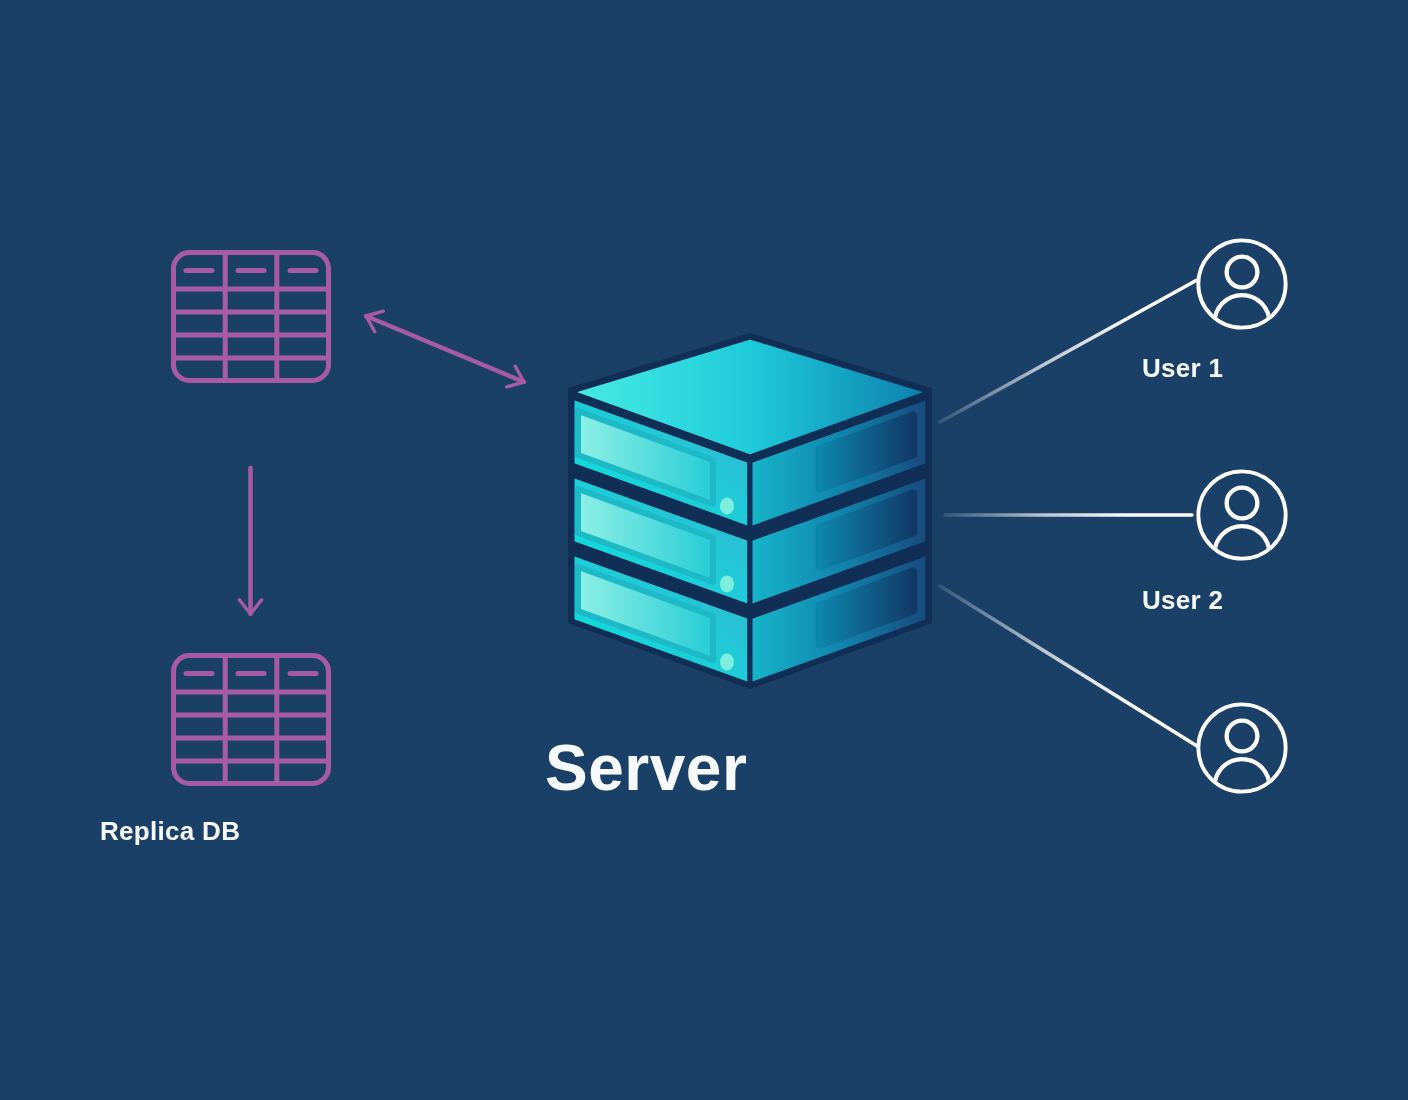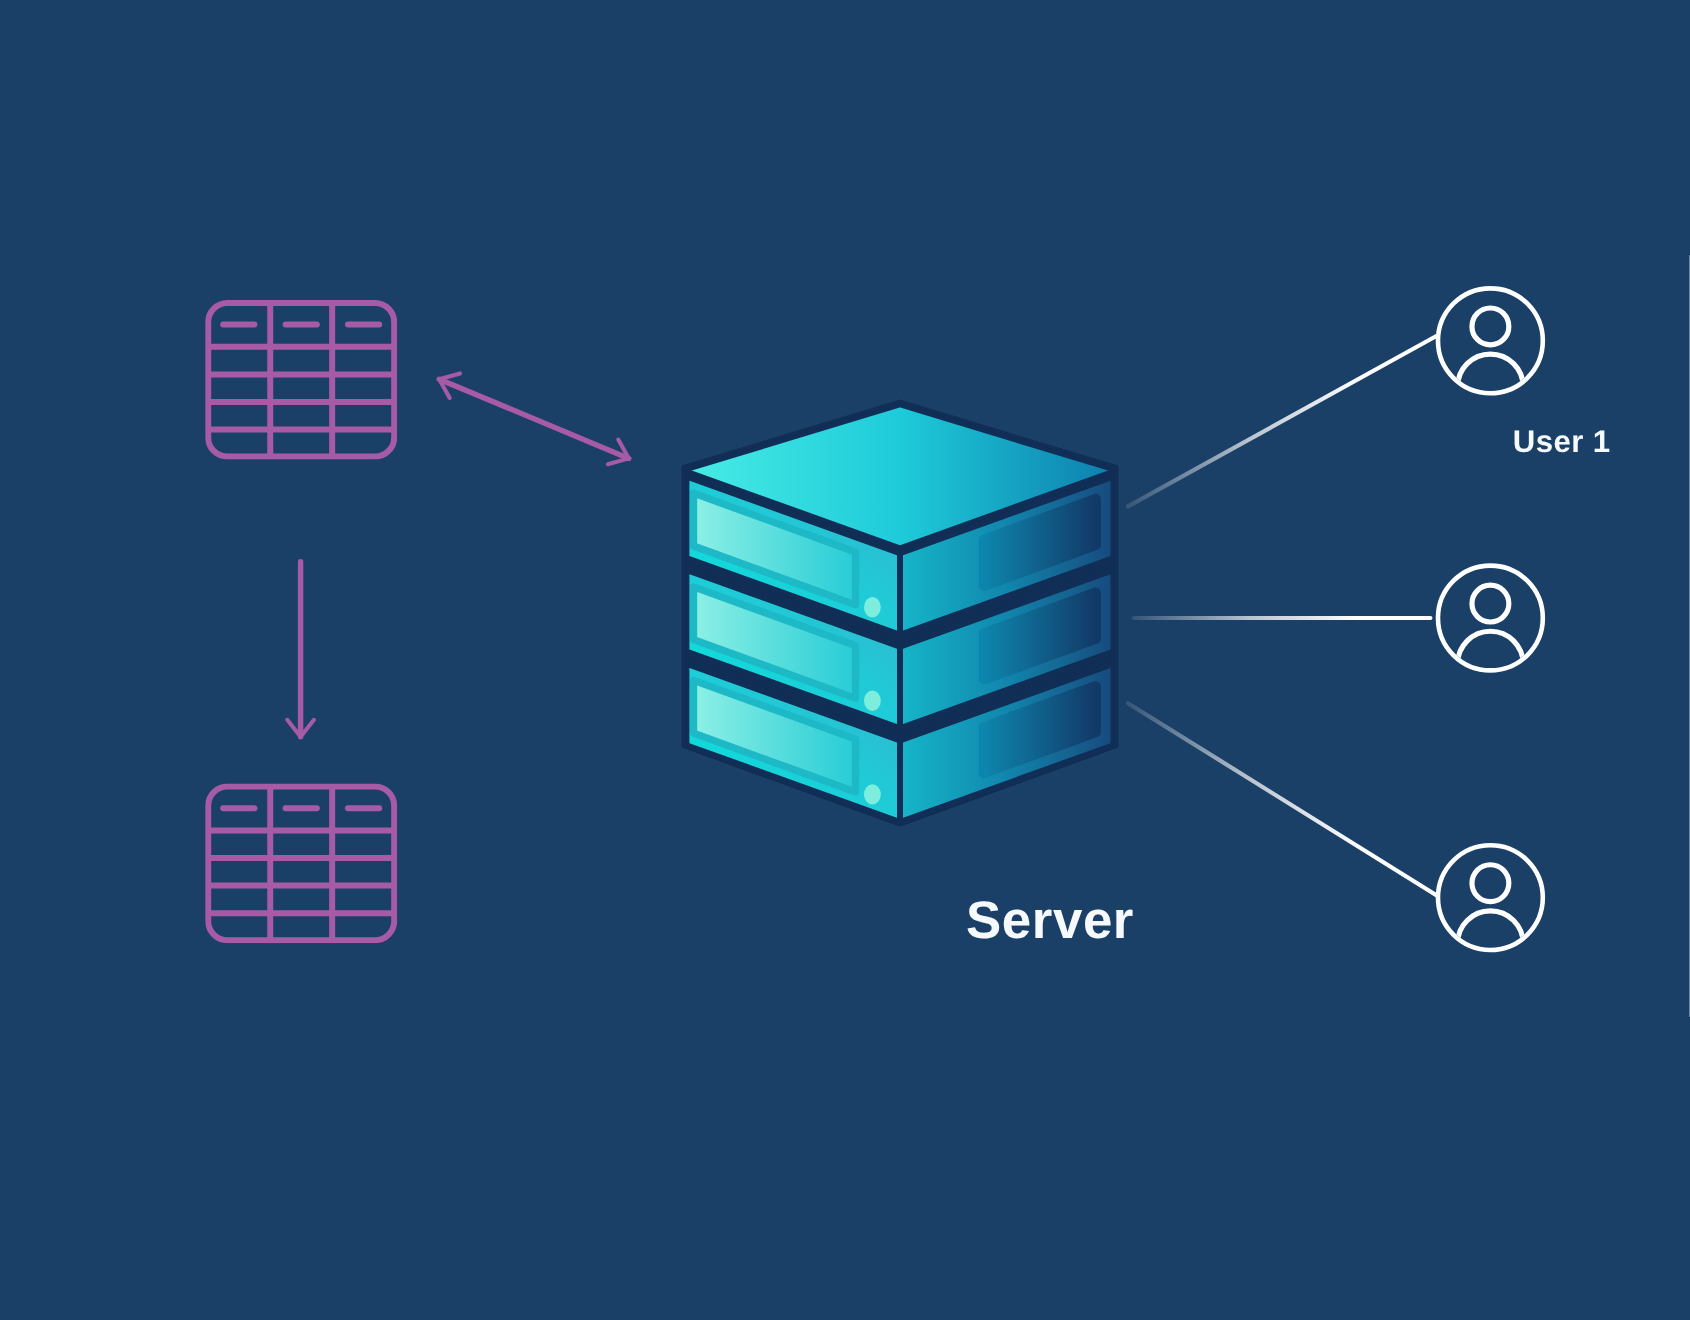--- a/index.html
+++ b/index.html
@@ -14,30 +14,30 @@
   .scene {
     position: absolute;
     left: 0; top: 0;
     width: 1408px; height: 1100px;
     display: block;
   }
   .label {
     position: absolute;
     color: #f7fafc;
     font-weight: 700;
-    text-align: right;
+    text-align: left;
     letter-spacing: 0.3px;
     user-select: none;
   }
   .node-label {
     font-size: 26px;
     line-height: 32px;
   }
   .server-label {
-    font-size: 44px;
+    font-size: 64px;
     line-height: 56px;
     letter-spacing: 0.5px;
   }
   .lbl-primary { left: 100px; top: 411px; width: 300px; }
   .lbl-replica { left: 100px; top: 815px; width: 300px; }
   .lbl-server  { left: 545px; top: 740px; width: 400px; }
   .lbl-user1   { left: 1142px; top: 352px; width: 200px; }
   .lbl-user2   { left: 1142px; top: 584px; width: 200px; }
   .lbl-user3   { left: 1142px; top: 815px; width: 200px; }
 </style>
@@ -157,16 +157,18 @@
         <path d="M265,281 L358,247 L358,285 L265,319 Z" fill="url(#gSlot)" stroke="url(#gSlot)" stroke-width="9" stroke-linejoin="round"></path>
         <ellipse cx="172" cy="337" rx="7" ry="8.5" fill="#7deedd"></ellipse>
       </g>
     </g>
 
     <use href="#usr" x="1194" y="236" width="96" height="96"></use>
     <use href="#usr" x="1194" y="467" width="96" height="96"></use>
     <use href="#usr" x="1194" y="700" width="96" height="96"></use>
   </svg>
 
+  <div class="label node-label lbl-replica">Replica DB</div>
   <div class="label server-label lbl-server">Server</div>
   <div class="label node-label lbl-user1">User 1</div>
+  <div class="label node-label lbl-user2">User 2</div>
 
 </div>
 
 </body></html>

